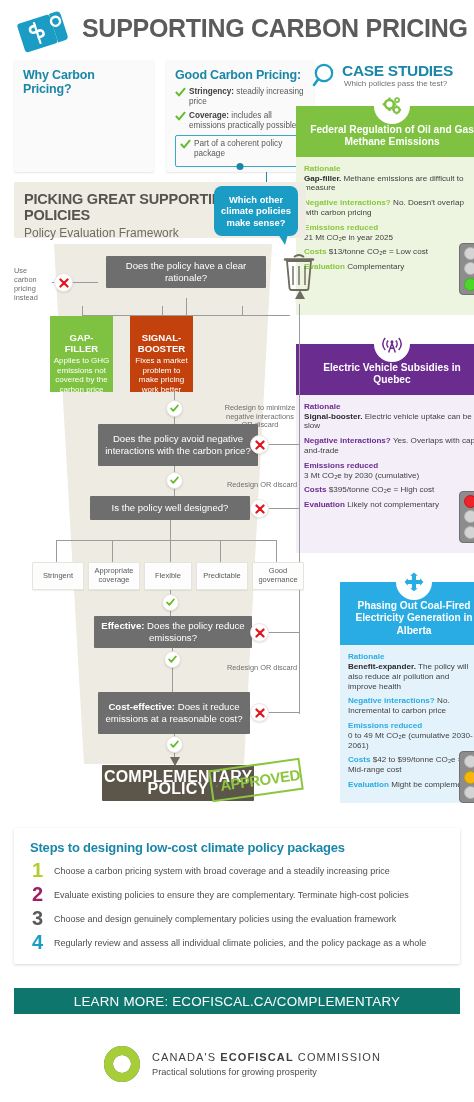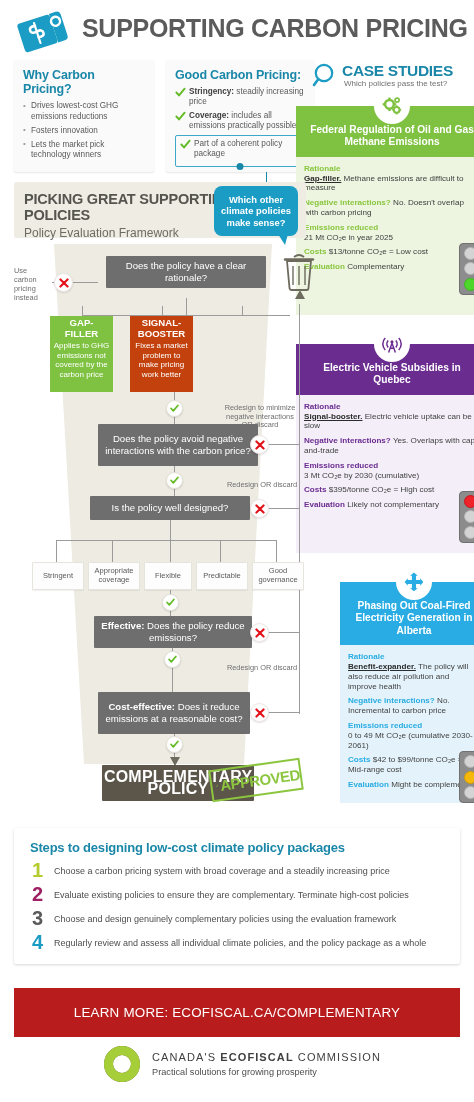--- a/index.html
+++ b/index.html
@@ -85,21 +85,21 @@
     color:#fff; font-weight:bold; font-size:10.2px; line-height:12.4px;
   }
   .cs-circle {
     position:absolute; left:50%; top:-18px; transform:translateX(-50%);
     width:36px; height:36px; border-radius:50%; background:#fff;
     display:flex; align-items:center; justify-content:center;
   }
   .cs-body { padding:7px 8px 8px 8px; position:relative; min-height:158px; }
   .cs-field { font-size:8.1px; line-height:9.8px; margin-bottom:5px; color:#3f3f3f; }
   .cs-field .lbl { font-weight:bold; }
-  .cs-field b { color:#2b2b2b;text-decoration:underline; }
+  .cs-field b { color:#2b2b2b; }
   .traffic {
     position:absolute; right:7px; width:22px; height:52px; border-radius:4px;
     background:#8c8c8c; border:1.5px solid #707070; padding:3px 0;
     display:flex; flex-direction:column; align-items:center; justify-content:space-between;
   }
   .tl { width:13px; height:13px; border-radius:50%; background:#d4d4d4; border:1px solid #b4b4b4; }
   .tl.on-green { background:#4fd62a; border-color:#3cb81f; }
   .tl.on-red { background:#f0222a; border-color:#c7171e; }
   .tl.on-amber { background:#f5b80a; border-color:#d29c05; }
 
@@ -138,21 +138,21 @@
   #n3 { left:76px; top:252px; width:160px; height:24px; }
   #n4 { left:80px; top:372px; width:158px; height:32px; }
   #n5 { left:84px; top:448px; width:152px; height:42px; }
   #n6 {
     left:88px; top:521px; width:152px; height:36px;
     background:#5c5549; font-weight:bold; font-size:16px; letter-spacing:0.2px;
   }
 
   .catbox {
     position:absolute; top:72px; width:63px; height:76px; color:#fff;
-    text-align:center; padding:1px 3px;
+    text-align:center; padding:16px 3px;
   }
   .catbox .ch { font-weight:bold; font-size:9.6px; line-height:11px; }
   .catbox .cd { font-size:8px; line-height:9.6px; margin-top:2px; }
   #cat1 { left:36px; background:#7fc241; }
   #cat2 { left:116px; background:#c2410c; }
   #cat3 { left:196px; background:#21b4e2; }
 
   .dbox {
     position:absolute; top:318px; background:#fdfdfd; border:1px solid #e6e4dc;
     border-radius:1px; font-size:7.5px; line-height:8.6px; text-align:center;
@@ -207,22 +207,22 @@
     font-size:13px; font-weight:bold; color:#1b87a8; margin-bottom:7px; letter-spacing:-0.2px;
   }
   .steprow { position:relative; padding-left:24px; min-height:22px; margin-bottom:2px; }
   .stepnum {
     position:absolute; left:2px; top:-3px; font-size:20px; font-weight:bold; line-height:22px;
   }
   .steptext { font-size:9px; line-height:11.4px; color:#4d4d4d; padding-top:4px; }
 
   
   #learn {
-    position:absolute; left:14px; top:988px; width:446px; height:49px;
-    background:#b91c1c; color:#fff; display:flex; align-items:center;
+    position:absolute; left:14px; top:988px; width:446px; height:26px;
+    background:#0f766e; color:#fff; display:flex; align-items:center;
     justify-content:center; font-size:13.4px; letter-spacing:0.2px;
   }
 
   
   #footer { position:absolute; left:0; top:1036px; width:474px; height:62px; }
   .logo-mark { position:absolute; left:100px; top:6px; width:44px; height:44px; }
   .logo-t1 {
     position:absolute; left:152px; top:15px; font-size:11px; letter-spacing:1.1px;
     color:#3f3f3f;
   }
@@ -242,25 +242,20 @@
         <circle cx="44" cy="17" r="4.5" fill="none" stroke="#fff" stroke-width="2.4"></circle>
         <path d="M23 15 q-6 -1 -6 3 t6 3 t6 3 t-6 3" fill="none" stroke="#fff" stroke-width="2.6" stroke-linecap="round"></path>
         <path d="M23 12 v21" stroke="#fff" stroke-width="2.2" stroke-linecap="round"></path>
       </g>
     </svg>
     <div class="title">SUPPORTING CARBON PRICING</div>
   </div>
 
   <div class="card" id="why-card">
     <div class="card-h">Why Carbon Pricing?</div>
-    <ul class="bullets">
-      <li>Drives lowest-cost GHG emissions reductions</li>
-      <li>Fosters innovation</li>
-      <li>Lets the market pick technology winners</li>
-    </ul>
   </div>
 
   <div class="card" id="good-card">
     <div class="card-h">Good Carbon Pricing:</div>
 
     <div class="checkrow">
       <svg class="ck" viewBox="0 0 12 12">
           <path d="M1.5 6 L4.4 9.2 L10.5 1.8" fill="none" stroke="#63bb27" stroke-width="2.1" stroke-linecap="round" stroke-linejoin="round"></path>
         </svg>
       <b>Stringency:</b><span> steadily increasing price</span>

